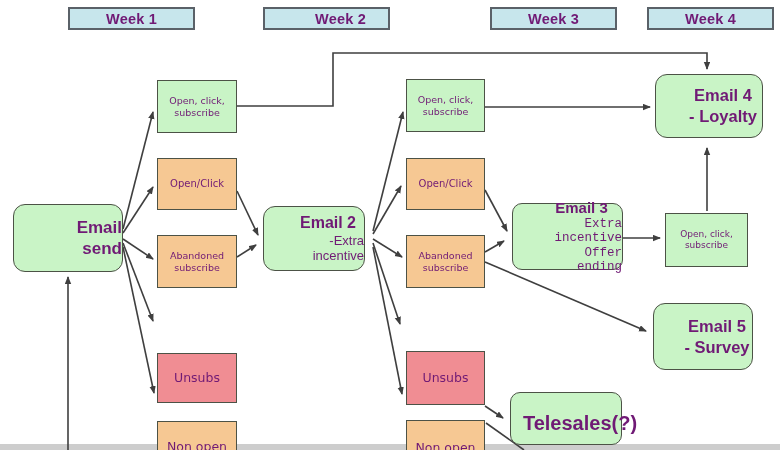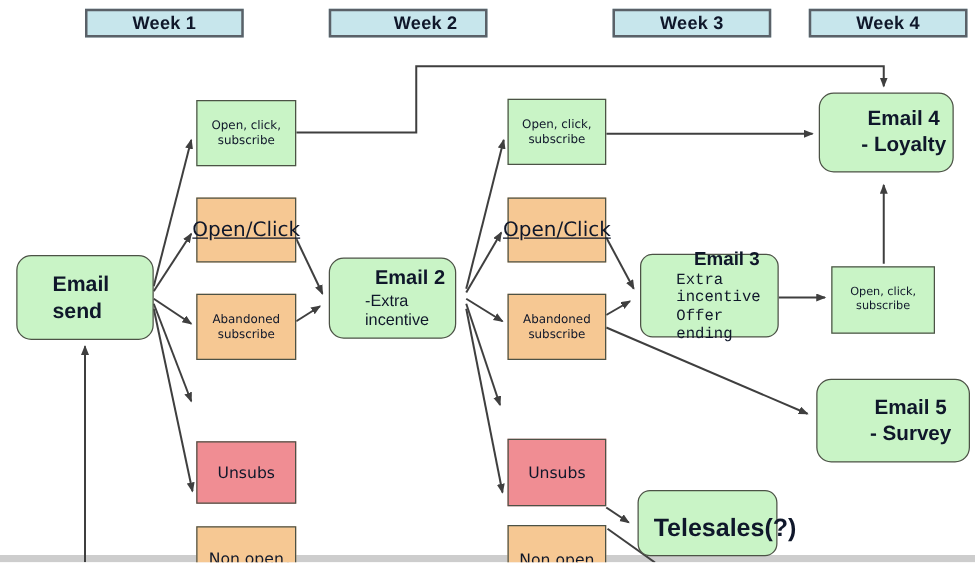--- a/index.html
+++ b/index.html
@@ -1,30 +1,30 @@
 <!DOCTYPE html>
 <html><head>
 <meta charset="utf-8">
 <style>
   html,body{margin:0;padding:0;background:#ffffff;}
   .stage{position:relative;width:780px;height:450px;background:#ffffff;overflow:hidden;
-         font-family:"Liberation Sans","DejaVu Sans",sans-serif;color:#0f172a;}
+         font-family:"Liberation Sans","DejaVu Sans",sans-serif;color:#701a75;}
   .layer{position:absolute;left:0;top:0;width:780px;height:450px;}
   svg{display:block;}
 
   .hdr{position:absolute;top:7px;width:127px;height:23px;border:2px solid #5a6168;
        box-sizing:border-box;display:flex;align-items:center;justify-content:center;
        font-weight:bold;font-size:14.5px;letter-spacing:.2px;}
   .box{position:absolute;border:1.8px solid #4c5246;box-sizing:border-box;
        display:flex;flex-direction:column;align-items:center;justify-content:center;
-       text-align:left;line-height:1.25;}
+       text-align:right;line-height:1.25;}
   .rounded{border-radius:12px;padding-left:28px;}
   .xs{font-size:9px;font-family:"DejaVu Sans",sans-serif;}
   .sm{font-size:9.5px;font-family:"DejaVu Sans",sans-serif;}
-  .sm2{font-size:16px;font-family:"DejaVu Sans",sans-serif;text-decoration:underline;}
+  .sm2{font-size:10px;font-family:"DejaVu Sans",sans-serif;}
   .md{font-size:12.5px;font-family:"DejaVu Sans",sans-serif;margin-top:48px;}
   .title{font-weight:bold;font-size:16px;line-height:1.2;}
   .title-lg{font-weight:bold;font-size:16.5px;line-height:1.25;}
   .sub{font-size:13px;line-height:1.2;}
   .sub-sm{font-size:12.5px;line-height:1.15;font-family:Liberation Mono, monospace;}
   .strip{position:absolute;left:0;top:444px;width:780px;height:6px;background:#cdcdcd;}
 </style>
 </head>
 <body>
 
@@ -122,21 +122,21 @@
   </div>
 
   <div class="box rounded title-lg" style="left: 655px; top: 74px; width: 108px; height: 64px; background-color: rgb(201, 244, 198);">
     <span>Email 4</span>
     <span>- Loyalty</span>
   </div>
   <div class="box xs" style="left: 665px; top: 213px; width: 83px; height: 54px; background-color: rgb(201, 244, 198);">
     <span>Open, click,</span>
     <span>subscribe</span>
   </div>
-  <div class="box rounded title-lg" style="left: 653px; top: 303px; width: 123px; height: 67px; background-color: rgb(201, 244, 198);">
+  <div class="box rounded title-lg" style="left: 653px; top: 303px; width: 100px; height: 67px; background-color: rgb(201, 244, 198);">
     <span>Email 5</span>
     <span>- Survey</span>
   </div>
 
   <div class="box rounded" style="left: 510px; top: 392px; width: 112px; height: 53px; border-radius: 10px; padding-top: 10px; font-weight: bold; font-size: 20px; background-color: rgb(201, 244, 198);">
     <span>Telesales(?)</span>
   </div>
 
 </div>
 

